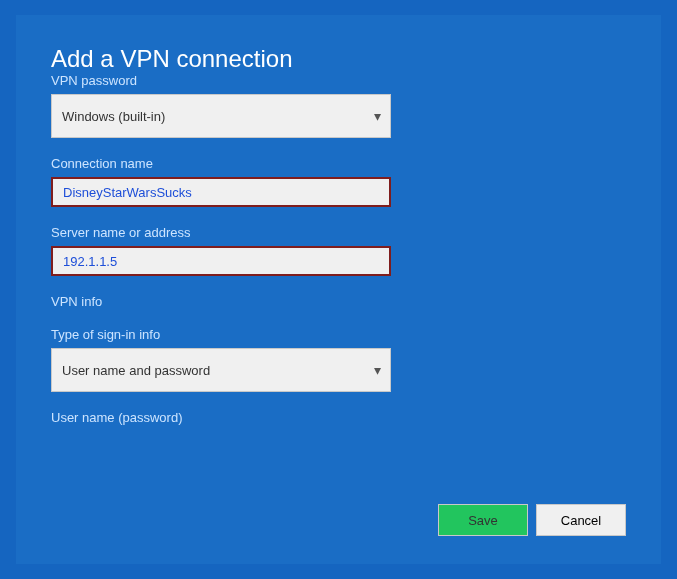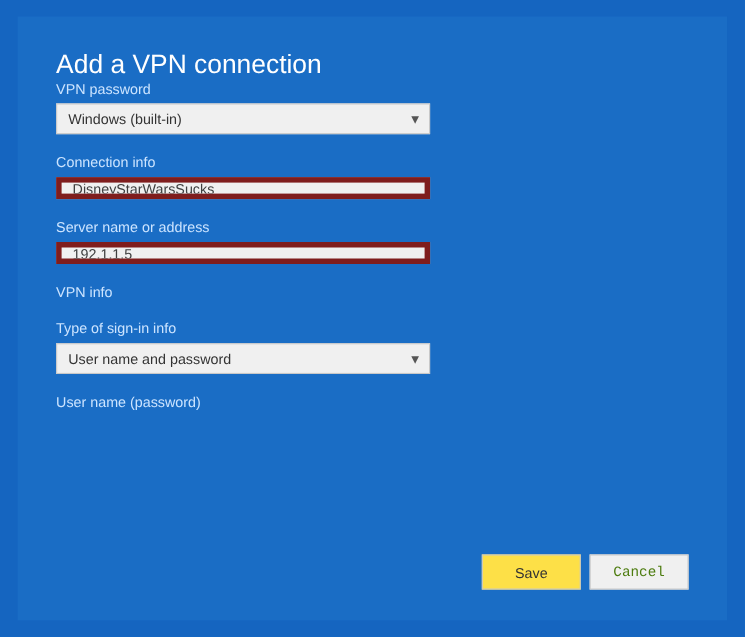--- a/index.html
+++ b/index.html
@@ -38,26 +38,26 @@
 
     .field-label {
       font-size: 13px;
       color: #cce4ff;
       margin-bottom: 6px;
       display: block;
     }
 
     .field-input {
       width: 340px;
-      height: 20px;
+      height: 30px;
       background-color: #f0f0f0;
-      border: 5px solid #7f1d1d;
+      border: 2px solid #7f1d1d;
       padding: 4px 10px;
       font-size: 13px;
-      color: #404040;
+      color: #1d4ed8;
       outline: none;
       font-family: 'Segoe UI', Arial, sans-serif;
     }
 
     .select-wrapper {
       position: relative;
       width: 340px;
     }
 
     .select-wrapper::after {
@@ -66,21 +66,21 @@
       right: 10px;
       top: 50%;
       transform: translateY(-50%);
       color: #555;
       font-size: 14px;
       pointer-events: none;
     }
 
     .select-wrapper select {
       width: 100%;
-      height: 28px;
+      height: 44px;
       background-color: #f0f0f0;
       border: 1px solid #c8c8c8;
       padding: 4px 10px;
       font-size: 13px;
       color: #333;
       outline: none;
       font-family: 'Segoe UI', Arial, sans-serif;
       appearance: none;
       -webkit-appearance: none;
       cursor: pointer;
@@ -98,48 +98,47 @@
       width: 90px;
       height: 32px;
       font-size: 13px;
       font-family: 'Segoe UI', Arial, sans-serif;
       cursor: pointer;
       border: 1px solid #c8c8c8;
       font-weight: 400;
     }
 
     .btn-save {
-      background-color: #fde047;
+      background-color: #22c55e;
       color: #333;
       margin-left: 48px;
     }
 
     .btn-cancel {
       background-color: #f0f0f0;
-      color: #4d7c0f;
-      font-family: Liberation Mono, monospace;
+      color: #000000;
     }
   </style>
 </head>
 <body>
 
 <div class="dialog">
   <h1 class="dialog-title">Add a VPN connection</h1>
 
   <div class="field-group">
     <label class="field-label">VPN password</label>
     <div class="select-wrapper">
       <select>
         <option>Windows (built-in)</option>
       </select>
     </div>
   </div>
 
   <div class="field-group">
-    <label class="field-label">Connection info</label>
+    <label class="field-label">Connection name</label>
     <input type="text" class="field-input" value="DisneyStarWarsSucks" style="">
   </div>
 
   <div class="field-group">
     <label class="field-label">Server name or address</label>
     <input type="text" class="field-input" value="192.1.1.5" style="">
   </div>
 
   <div class="field-group">
     <label class="field-label">VPN info</label>

